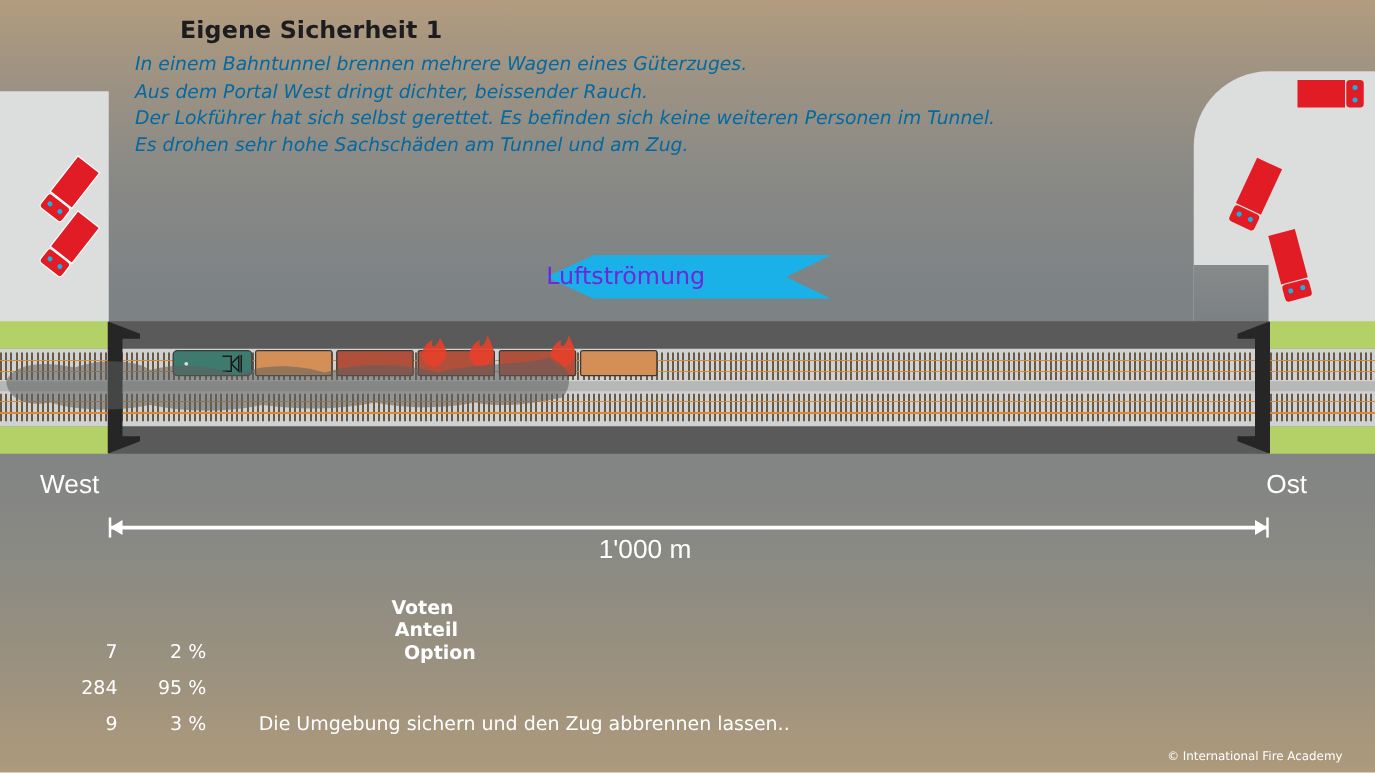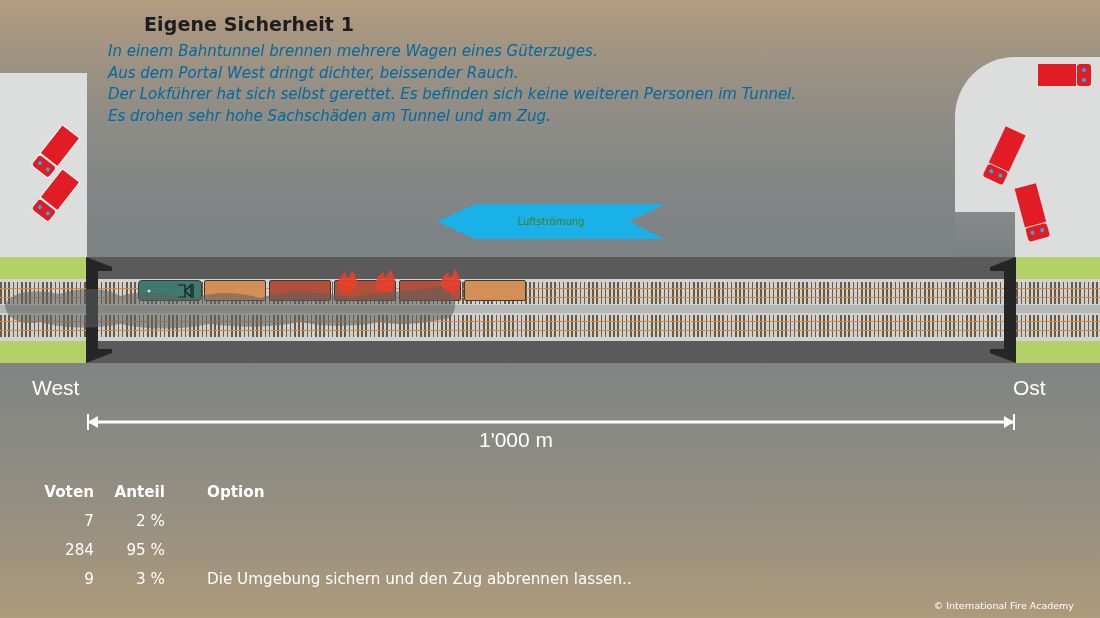--- a/index.html
+++ b/index.html
@@ -42,32 +42,32 @@
   }
 
   .car { height: 21px; border: 1px solid #3a3a3a; border-radius: 2px; box-sizing: border-box; }
   .smoke { opacity: 0.55; }
 
   .arrow-label {
     left: 437px; top: 204px; width: 228px; height: 35px;
   }
   .arrow-label span {
     position: absolute; left: 0; top: 0; width: 228px; height: 35px;
-    text-align: center; line-height: 35px; font-size: 10px; color: #4d7c0f;
+    line-height: 35px; font-size: 19px; color: #6d28d9;
   }
 
   .dir-label { font-family: "Liberation Sans", sans-serif; font-size: 21px; color: #fff; }
   .dist-text { left: 0; width: 1032px; top: 428px; text-align: center; font-family: "Liberation Sans", sans-serif; font-size: 21px; }
 
   .poll { left: 30px; top: 477px; font-size: 15.2px; }
   .poll .row { display: flex; height: 29px; align-items: center; white-space: nowrap; }
   .poll .c1 { width: 64px; text-align: right; }
   .poll .c2 { width: 71px; text-align: right; }
   .poll .c3 { padding-left: 10px; margin-left: 32px; }
-  .poll .hdr { font-weight: bold; }
+  .poll .hdr { font-weight: bold; flex-direction: column; }
   .copyright { right: 26px; top: 600px; font-size: 9.5px; color: #fff; }
 </style>
 </head>
 <body>
 
 <div class="abs title" data-name="page-title">Eigene Sicherheit 1</div>
 <div class="abs desc" data-name="scenario-description">
   <div data-name="description-line">In einem Bahntunnel brennen mehrere Wagen eines Güterzuges.</div>
   <div data-name="description-line">Aus dem Portal West dringt dichter, beissender Rauch.</div>
   <div data-name="description-line">Der Lokführer hat sich selbst gerettet. Es befinden sich keine weiteren Personen im Tunnel.</div>

